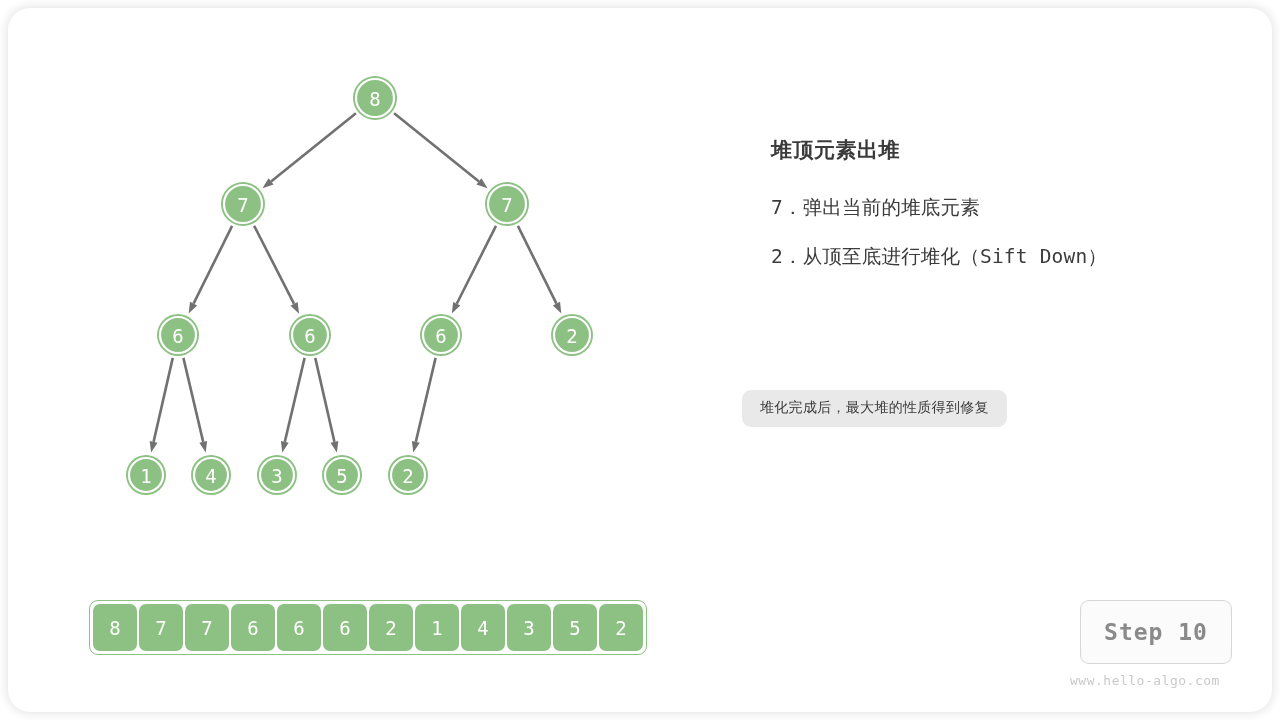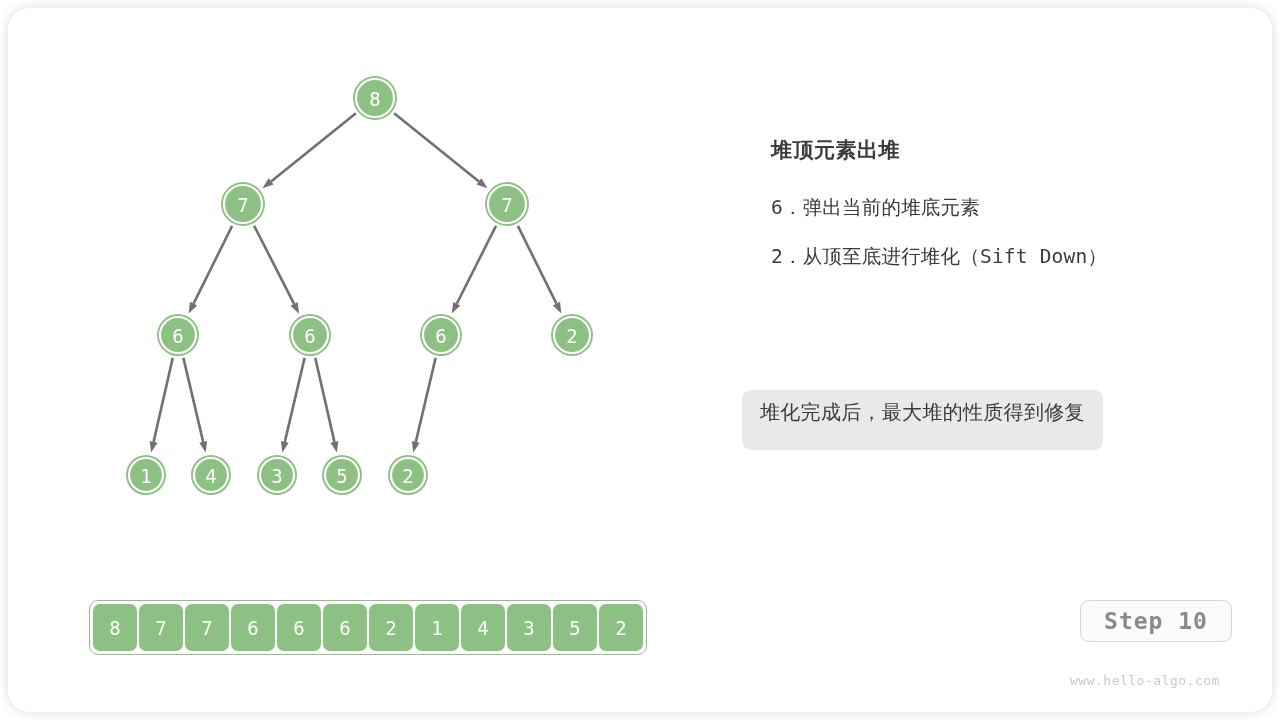--- a/index.html
+++ b/index.html
@@ -104,34 +104,34 @@
     letter-spacing: 0.2px;
   }
   #steps { margin-top: 30px; }
   #note {
     position: absolute;
     left: 742px;
     top: 390px;
     display: inline-block;
     background: #e9e9e9;
     border-radius: 9px;
-    padding: 9px 18px 24px 18px;
+    padding: 9px 18px 10px 18px;
     font-family: "DejaVu Sans", "Liberation Sans", sans-serif;
-    font-size: 20px;
+    font-size: 14px;
     color: #3b3b3b;
     letter-spacing: 0.3px;
   }
 
   
   #step-badge {
     position: absolute;
     left: 1080px;
     top: 600px;
     width: 152px;
-    height: 42px;
+    height: 64px;
     box-sizing: border-box;
     border: 1.4px solid #d7d7d7;
     border-radius: 9px;
     background: #fbfbfb;
     display: flex;
     align-items: center;
     justify-content: center;
     font-family: "DejaVu Sans Mono", "Liberation Mono", monospace;
     font-size: 23px;
     font-weight: bold;
@@ -256,21 +256,21 @@
       <div class="array-cell">1</div>
       <div class="array-cell">4</div>
       <div class="array-cell">3</div>
       <div class="array-cell">5</div>
       <div class="array-cell">2</div>
     </div>
 
   <div id="panel">
     <div id="panel-title">堆顶元素出堆</div>
     <div id="steps">
-        <div class="step-line">6．弹出当前的堆底元素</div>
+        <div class="step-line">7．弹出当前的堆底元素</div>
         <div class="step-line">2．从顶至底进行堆化（Sift Down）</div>
       </div>
   </div>
 
   <div id="note">堆化完成后，最大堆的性质得到修复</div>
 
   <div id="step-badge">Step 10</div>
   <div id="watermark">www.hello-algo.com</div>
 </div>
 

